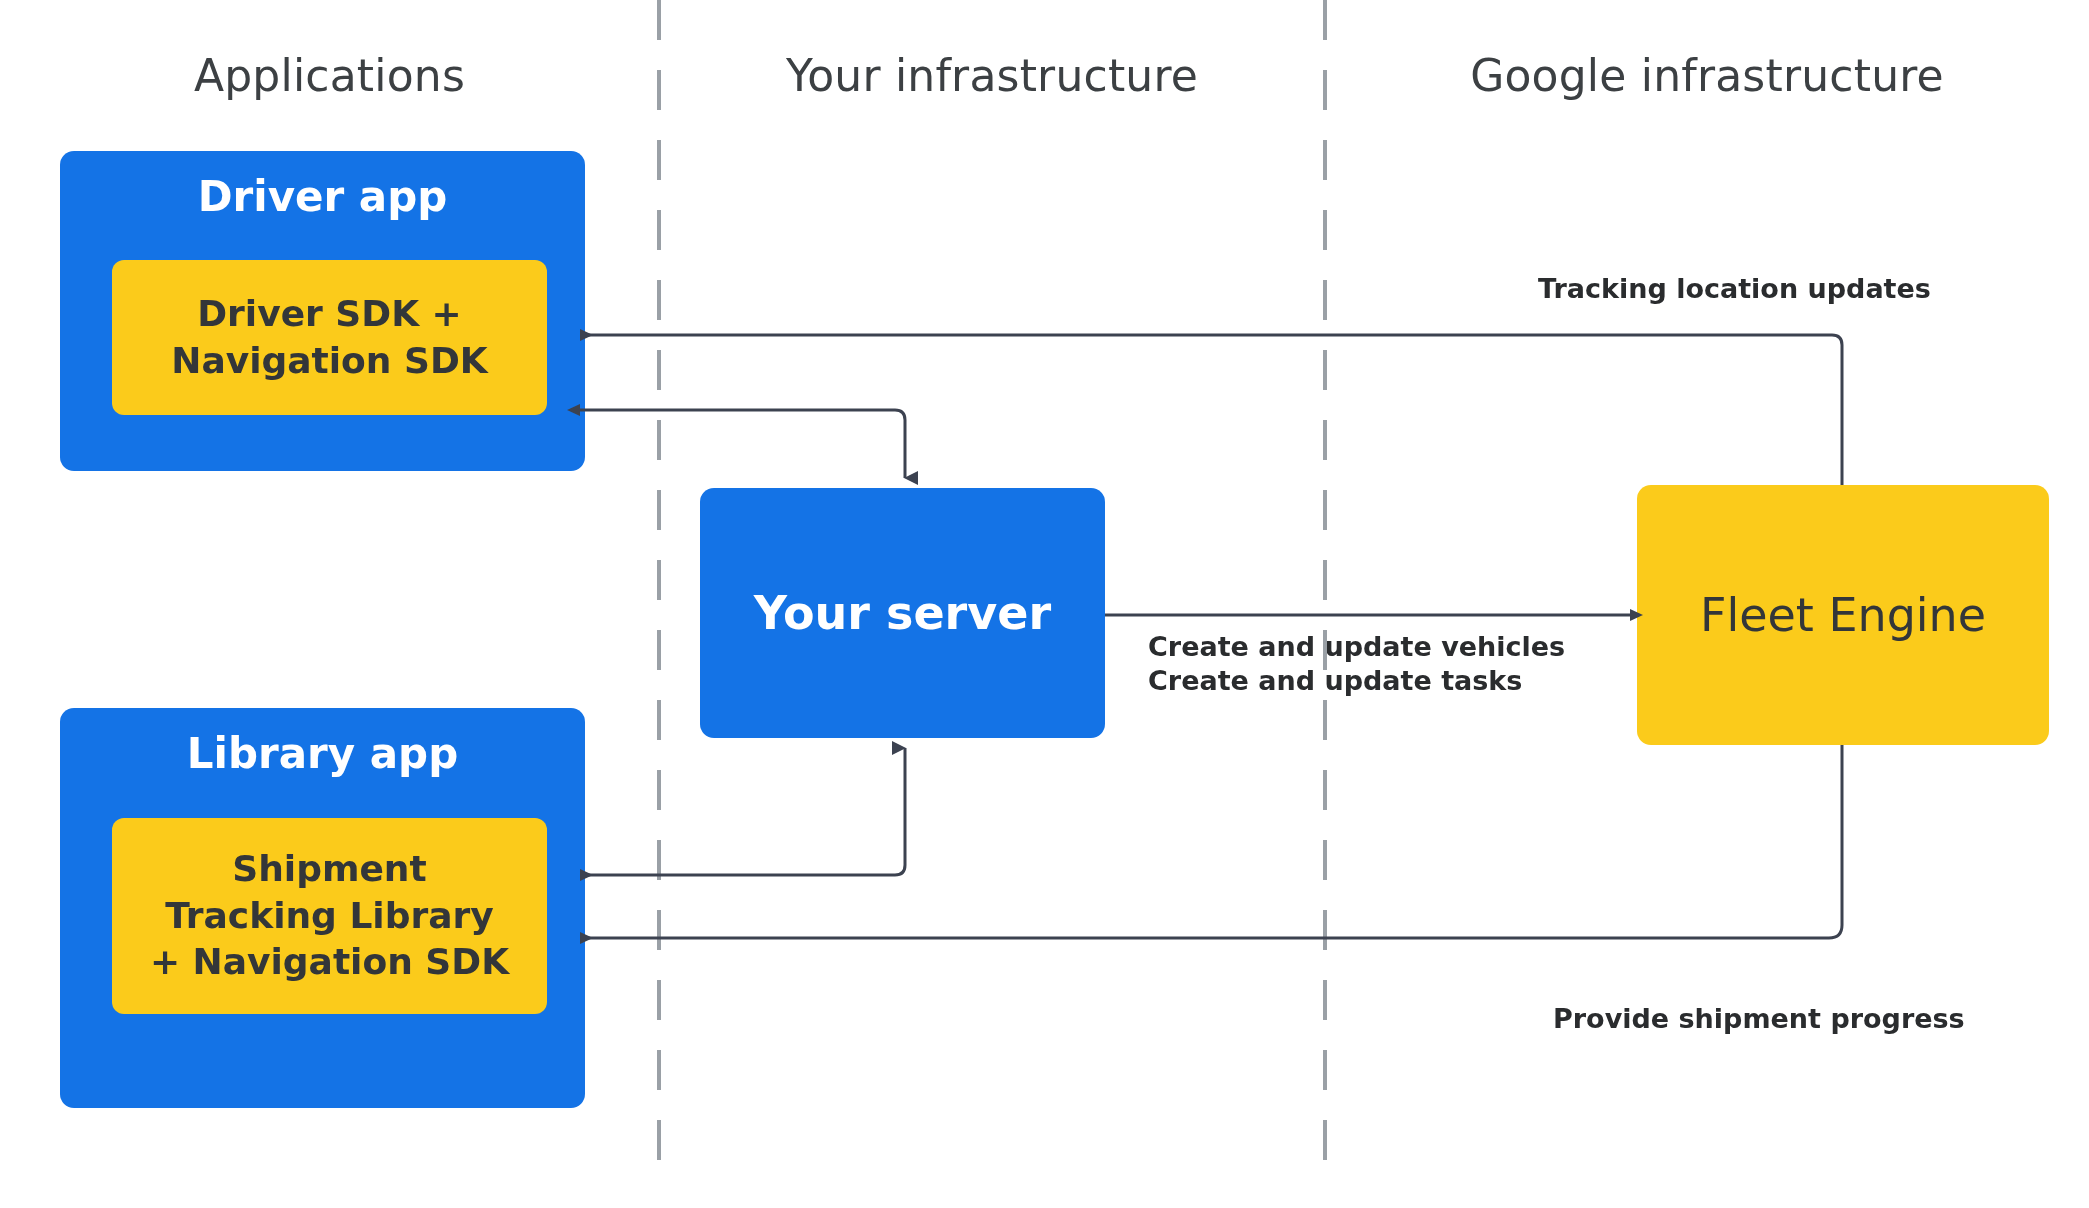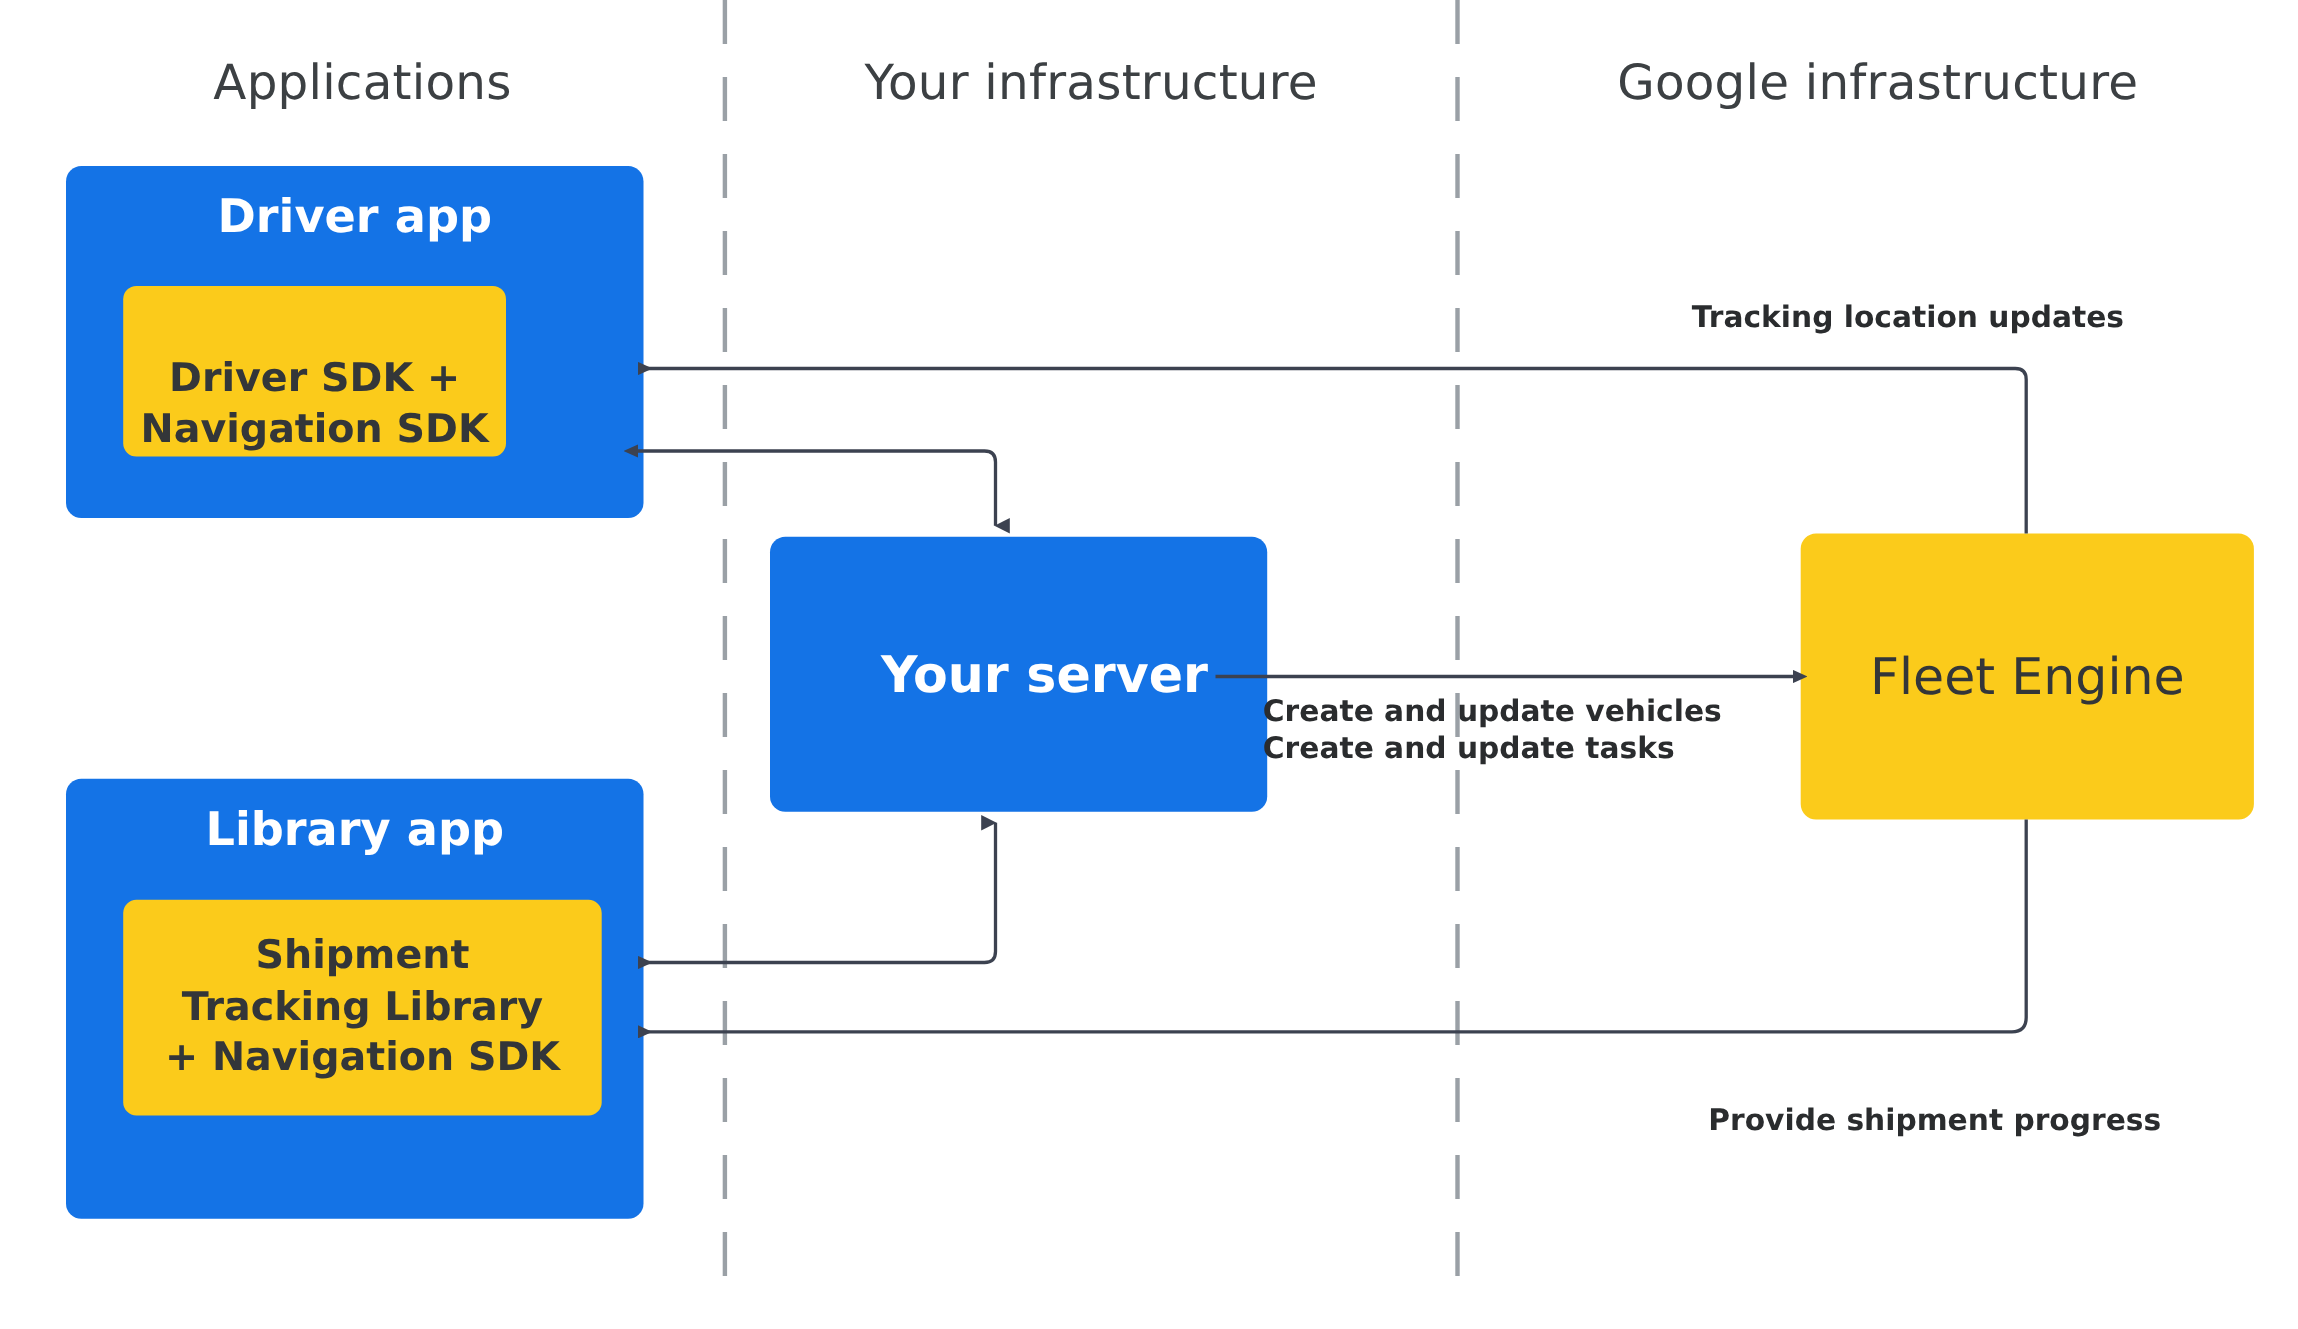--- a/index.html
+++ b/index.html
@@ -64,37 +64,36 @@
     font-weight: 700;
     line-height: 1.30;
     text-align: center;
     white-space: pre-line;
     padding: 0 8px;
   }
 
   
   #driver-app   { left: 60px; top: 151px; width: 525px; height: 320px; }
   #driver-app-title { top: 23px; }
-  #driver-sdk   { left: 52px; top: 109px; width: 348px; height: 155px; align-items: flex-end; }
+  #driver-sdk   { left: 52px; top: 109px; width: 435px; height: 155px; }
 
   
   #consumer-app { left: 60px; top: 708px; width: 525px; height: 400px; }
   #consumer-app-title { top: 23px; }
   #consumer-sdk { left: 52px; top: 110px; width: 435px; height: 196px; }
 
   
   #your-server {
     position: absolute;
     left: 700px; top: 488px; width: 405px; height: 250px;
     background: #1473e6;
     border-radius: 14px;
     display: flex;
     align-items: center;
     justify-content: center;
-    padding-left: 47px;
   }
   #your-server .srv-label {
     color: #ffffff;
     font-size: 46px;
     font-weight: 700;
     white-space: nowrap;
   }
 
   
   #fleet-engine {

